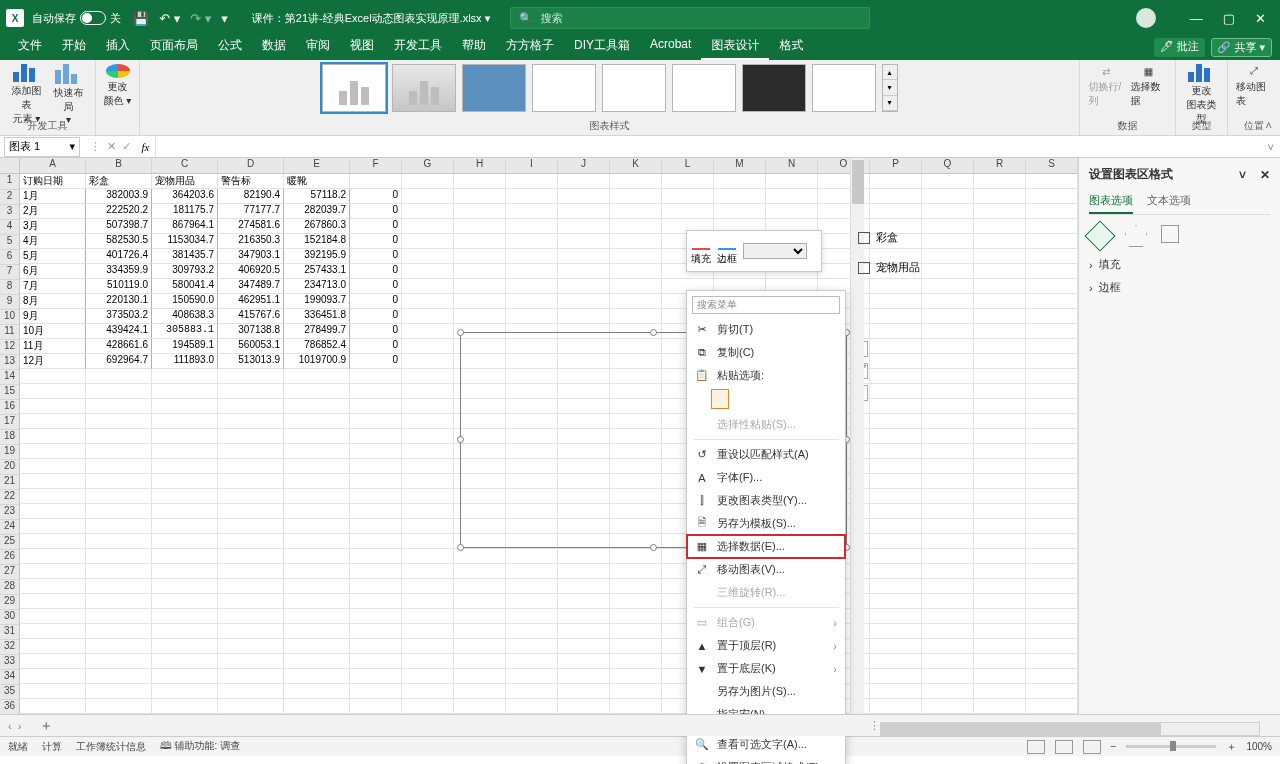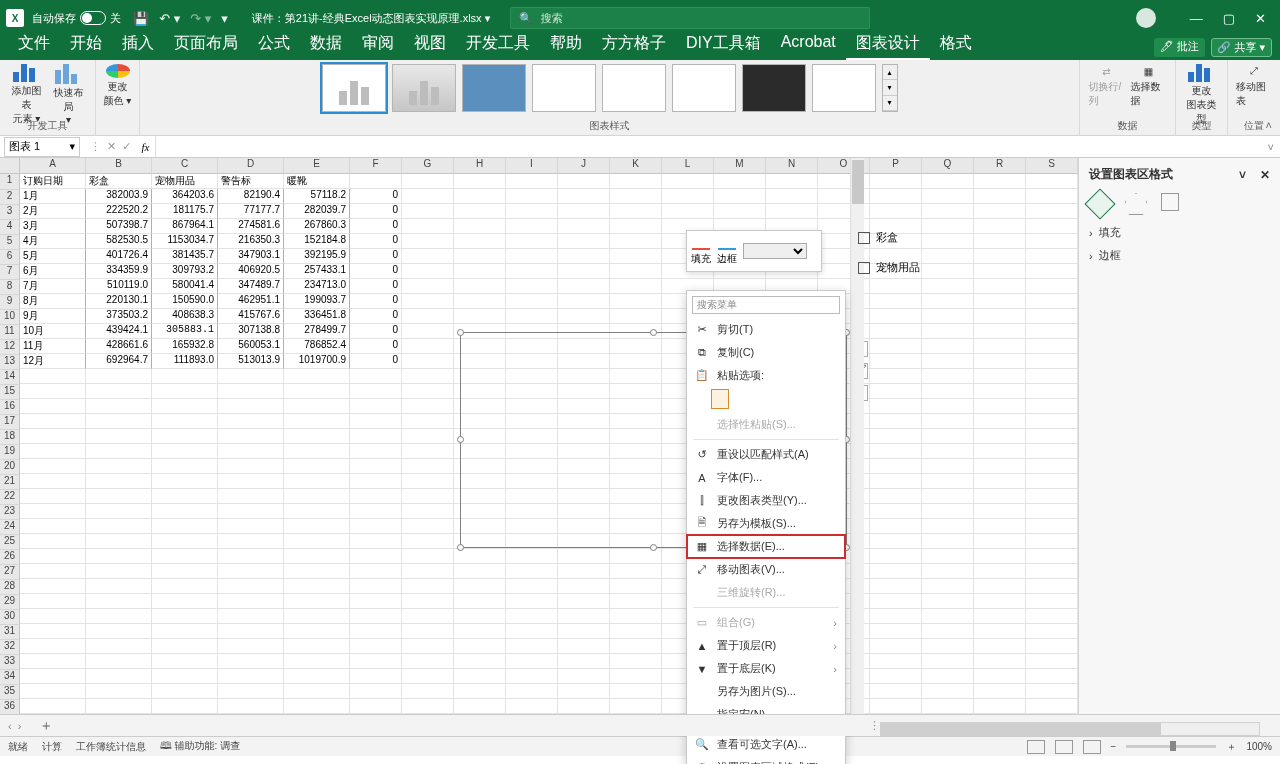--- a/index.html
+++ b/index.html
@@ -13,21 +13,21 @@
 .titlebar .switch::after { content: ""; width: 10px; height: 10px; background: #fff; border-radius: 50%; position: absolute; left: 1px; top: 1px; }
 .titlebar .qat { display: flex; gap: 10px; margin-left: 12px; align-items: center; }
 .titlebar .qat-item { opacity: .9; font-size: 13px; }
 .titlebar .filename { margin-left: 24px; font-size: 11px; }
 .titlebar .search { margin-left: auto; margin-right: auto; width: 360px; height: 22px; background: #1c8049; border: 1px solid #2b9157; border-radius: 2px; display: flex; align-items: center; padding: 0 8px; gap: 8px; color: #cfe8d8; position: absolute; left: 510px; top: 7px; }
 .titlebar .winbtns { margin-left: auto; display: flex; gap: 20px; align-items: center; padding-right: 8px; font-size: 13px; }
 .titlebar .avatar { width: 20px; height: 20px; border-radius: 50%; background: #d9e8df; margin-right: 14px; }
 
 
 .ribbon-tabs { height: 24px; background: #0f703b; display: flex; align-items: flex-end; padding-left: 8px; color: #fff; position: relative; }
-.ribbon-tabs .tab { padding: 4px 10px; cursor: pointer; font-size: 16px; }
+.ribbon-tabs .tab { padding: 4px 10px; cursor: pointer; font-size: 12px; }
 .ribbon-tabs .tab.active { border-bottom: 2px solid #fff; }
 .ribbon-tabs .right-actions { position: absolute; right: 8px; top: 2px; display: flex; gap: 6px; }
 .ribbon-tabs .pill { background: #1f8b4d; border: 1px solid #6fbf8f; border-radius: 3px; padding: 1px 6px; font-size: 11px; }
 .ribbon-tabs .pillg { background: #1f8b4d; border-radius: 3px; padding: 1px 6px; font-size: 11px; }
 
 
 .ribbon { height: 76px; background: #f0f0f0; border-bottom: 1px solid #d4d4d4; display: flex; position: relative; }
 .ribbon .group { border-right: 1px solid #dadada; padding: 4px 8px 2px; display: flex; flex-direction: column; align-items: center; height: 100%; }
 .ribbon .group-label { font-size: 10px; color: #5a5a5a; margin-top: auto; }
 .ribbon .vstack { display: flex; gap: 6px; }
@@ -580,21 +580,21 @@
             <div class="cell" style="width: 52px;"></div>
             <div class="cell" style="width: 52px;"></div>
             <div class="cell" style="width: 52px;"></div>
             <div class="cell" style="width: 52px;"></div>
             <div class="cell" style="width: 52px;"></div>
             <div class="cell" style="width: 52px;"></div>
           </div>
           <div class="row">
             <div class="cell datacol" style="width: 66px;">11月</div>
             <div class="cell num datacol" style="width: 66px;">428661.6</div>
-            <div class="cell num datacol" style="width: 66px;">165932.8</div>
+            <div class="cell num datacol" style="width: 66px;">194589.1</div>
             <div class="cell num datacol" style="width: 66px;">560053.1</div>
             <div class="cell num datacol" style="width: 66px;">786852.4</div>
             <div class="cell num" style="width: 52px;">0</div>
             <div class="cell" style="width: 52px;"></div>
             <div class="cell" style="width: 52px;"></div>
             <div class="cell" style="width: 52px;"></div>
             <div class="cell" style="width: 52px;"></div>
             <div class="cell" style="width: 52px;"></div>
             <div class="cell" style="width: 52px;"></div>
             <div class="cell" style="width: 52px;"></div>
@@ -1128,20 +1128,24 @@
 
     <div class="vscroll">
         <div class="thumb"></div>
       </div>
   </div>
 
   <div class="grid-right-pane">
     <div class="pane-header">
       <span>设置图表区格式</span>
       <span><span style="margin-right:14px">˅</span><span>✕</span></span>
+    </div>
+    <div class="pane-tabs">
+      <div class="pane-tab active">图表选项</div>
+      <div class="pane-tab">文本选项</div>
     </div>
     <div class="pane-icons">
       <div class="pi"></div>
       <div class="pi2"></div>
       <div class="pi3"></div>
     </div>
     <div class="pane-section">
         <span>›</span>
         <span>填充</span>
       </div>

